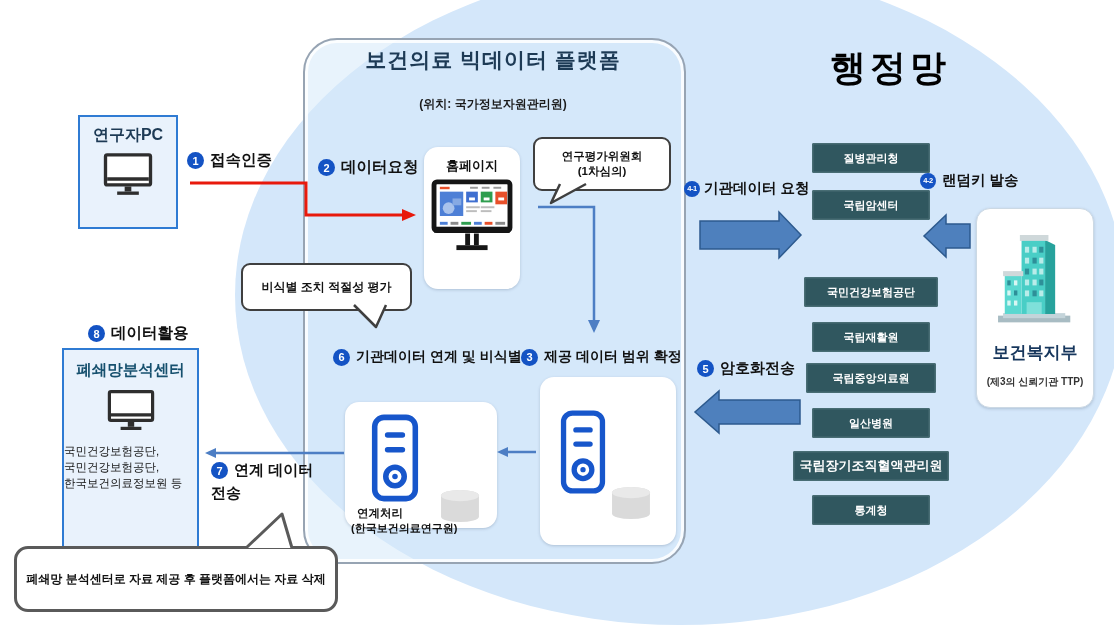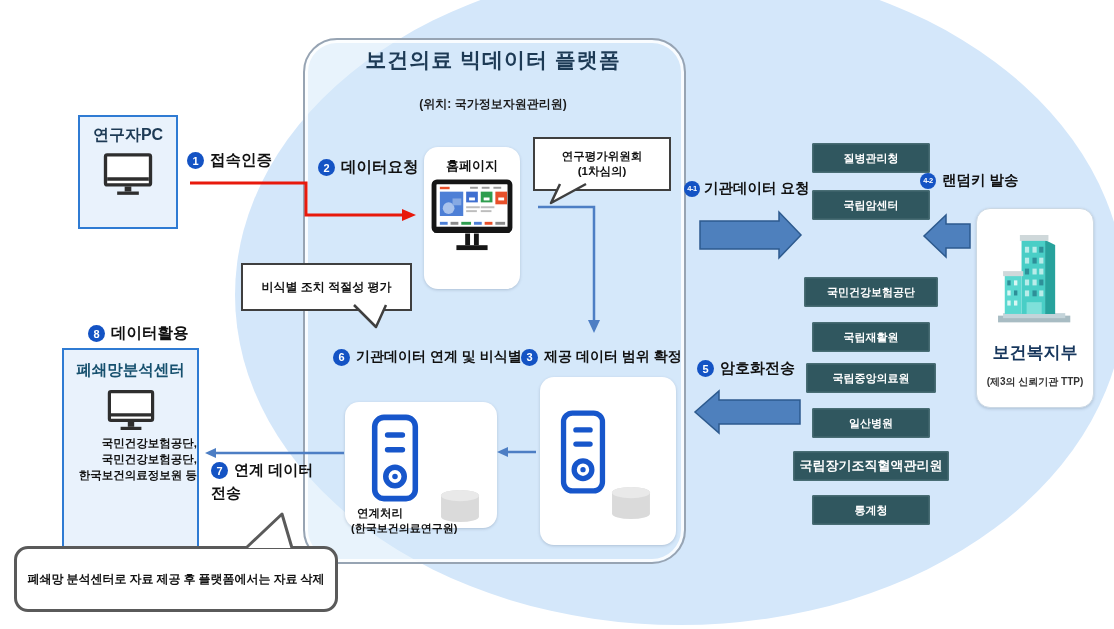--- a/index.html
+++ b/index.html
@@ -16,21 +16,21 @@
   
   .card{background:#fff;border-radius:14px;box-shadow:0 1px 3px rgba(60,80,110,0.25);}
   
   .bluebox{background:#e9f2fc;border:2.5px solid #2f7bd3;}
   
   .step{display:flex;align-items:center;gap:6px;font-weight:800;white-space:nowrap;}
   .badge{display:inline-flex;align-items:center;justify-content:center;width:17px;height:17px;
          border-radius:50%;background:#1453c4;color:#fff;font-size:11px;font-weight:800;flex:0 0 auto;}
   .badge.small{width:16px;height:16px;font-size:7.5px;letter-spacing:-0.5px;}
   
-  .bubble{background:#fff;border:2.5px solid #3f3f3f;border-radius:0;display:flex;flex-direction:column;
+  .bubble{background:#fff;border:2.5px solid #3f3f3f;border-radius:9px;display:flex;flex-direction:column;
           align-items:center;justify-content:center;text-align:center;font-weight:800;}
   
   .pill{position:absolute;height:30px;background:#30575f;border-radius:2px;color:#fff;
         display:flex;align-items:center;justify-content:center;font-size:11px;font-weight:700;
         box-shadow:inset 0 0 0 1.5px #486d74;white-space:nowrap;}
   .nowrap{white-space:nowrap;}
 </style>
 </head>
 <body>
 
@@ -157,37 +157,38 @@
   <div class="abs bluebox" style="left:62px;top:348px;width:133px;height:208px;">
     <div style="text-align:center;font-size:15.5px;font-weight:800;color:#16506e;margin-top:10px;">폐쇄망분석센터</div>
     <div style="text-align:center;margin-top:8px;">
       <svg viewBox="0 0 60 52" width="48" height="42">
         <rect x="3" y="3" width="54" height="36" rx="2" fill="#fff" stroke="#2e2e2e" stroke-width="4"></rect>
         <line x1="5" y1="32" x2="55" y2="32" stroke="#2e2e2e" stroke-width="4"></line>
         <rect x="26" y="41" width="8" height="6" fill="#2e2e2e"></rect>
         <rect x="17" y="47" width="26" height="4" fill="#2e2e2e"></rect>
       </svg>
     </div>
-    <div style="text-align:right;font-size:11.5px;font-weight:700;line-height:16px;margin-top:0;">
+    <div style="text-align:left;font-size:11.5px;font-weight:400;line-height:16px;margin-top:8px;">
       <div>국민건강보험공단,</div>
       <div>국민건강보험공단,</div>
       <div>한국보건의료정보원 등</div>
     </div>
   </div>
 
   <div class="abs step" style="left:211px;top:461px;font-size:15px;">
     <span class="badge">7</span>
     <span>연계 데이터</span>
   </div>
   <div class="abs" style="left:211px;top:484px;width:116px;text-align:left;font-size:15px;font-weight:800;">전송</div>
 
-  <div class="abs bubble" style="left:14px;top:546px;width:318px;height:60px;border-width:3px;border-color:#5a5a5a;border-radius:14px;font-size:12px;font-family:Liberation Serif, serif;">
+  <div class="abs bubble" style="left:14px;top:546px;width:318px;height:60px;border-width:3px;border-color:#5a5a5a;border-radius:14px;font-size:12px;">
     <span>폐쇄망 분석센터로 자료 제공 후 플랫폼에서는 자료 삭제</span>
   </div>
 
+  <div class="abs" style="left:805px;top:44px;width:170px;text-align:center;font-size:36px;font-weight:900;color:#000;letter-spacing:4px;">행정망</div>
 
   <div class="pill" style="left:812px;top:143px;width:118px;">질병관리청</div>
   <div class="pill" style="left:812px;top:190px;width:118px;">국립암센터</div>
   <div class="pill" style="left:804px;top:277px;width:134px;">국민건강보험공단</div>
   <div class="pill" style="left:812px;top:322px;width:118px;">국립재활원</div>
   <div class="pill" style="left:806px;top:363px;width:130px;">국립중앙의료원</div>
   <div class="pill" style="left:812px;top:408px;width:118px;">일산병원</div>
   <div class="pill" style="left:793px;top:451px;width:156px;font-size:13px;">국립장기조직혈액관리원</div>
   <div class="pill" style="left:812px;top:495px;width:118px;">통계청</div>
 

